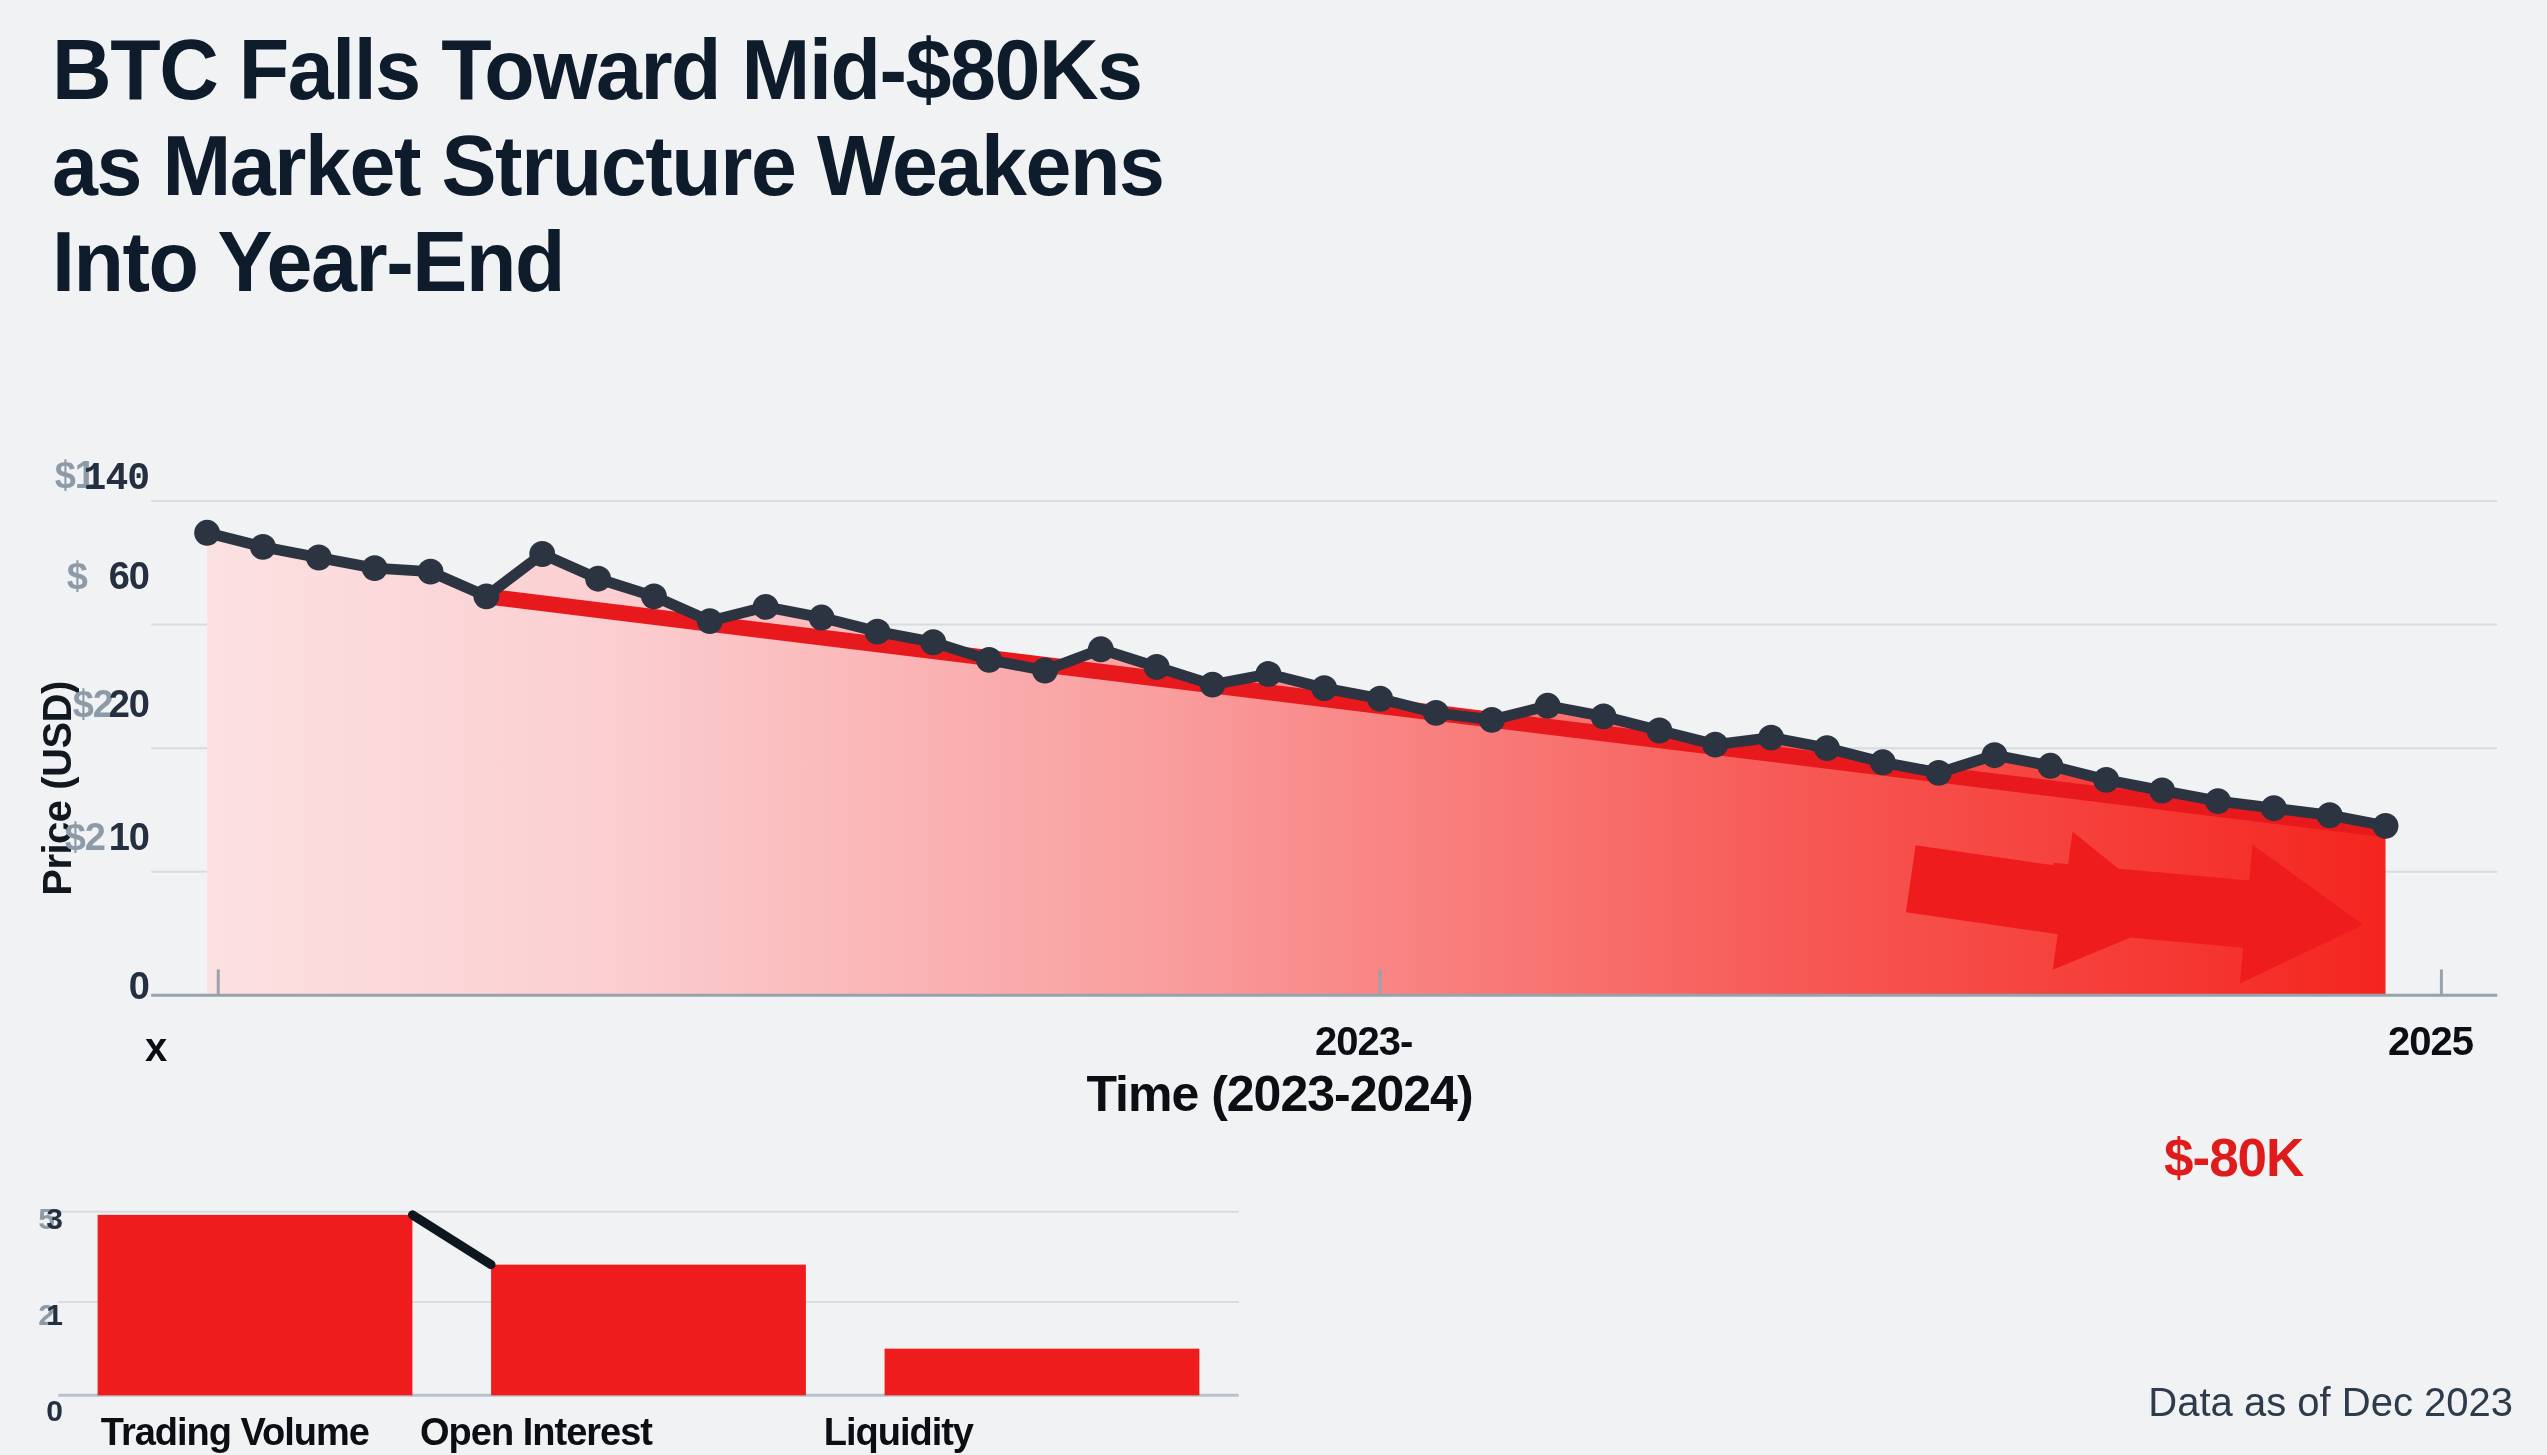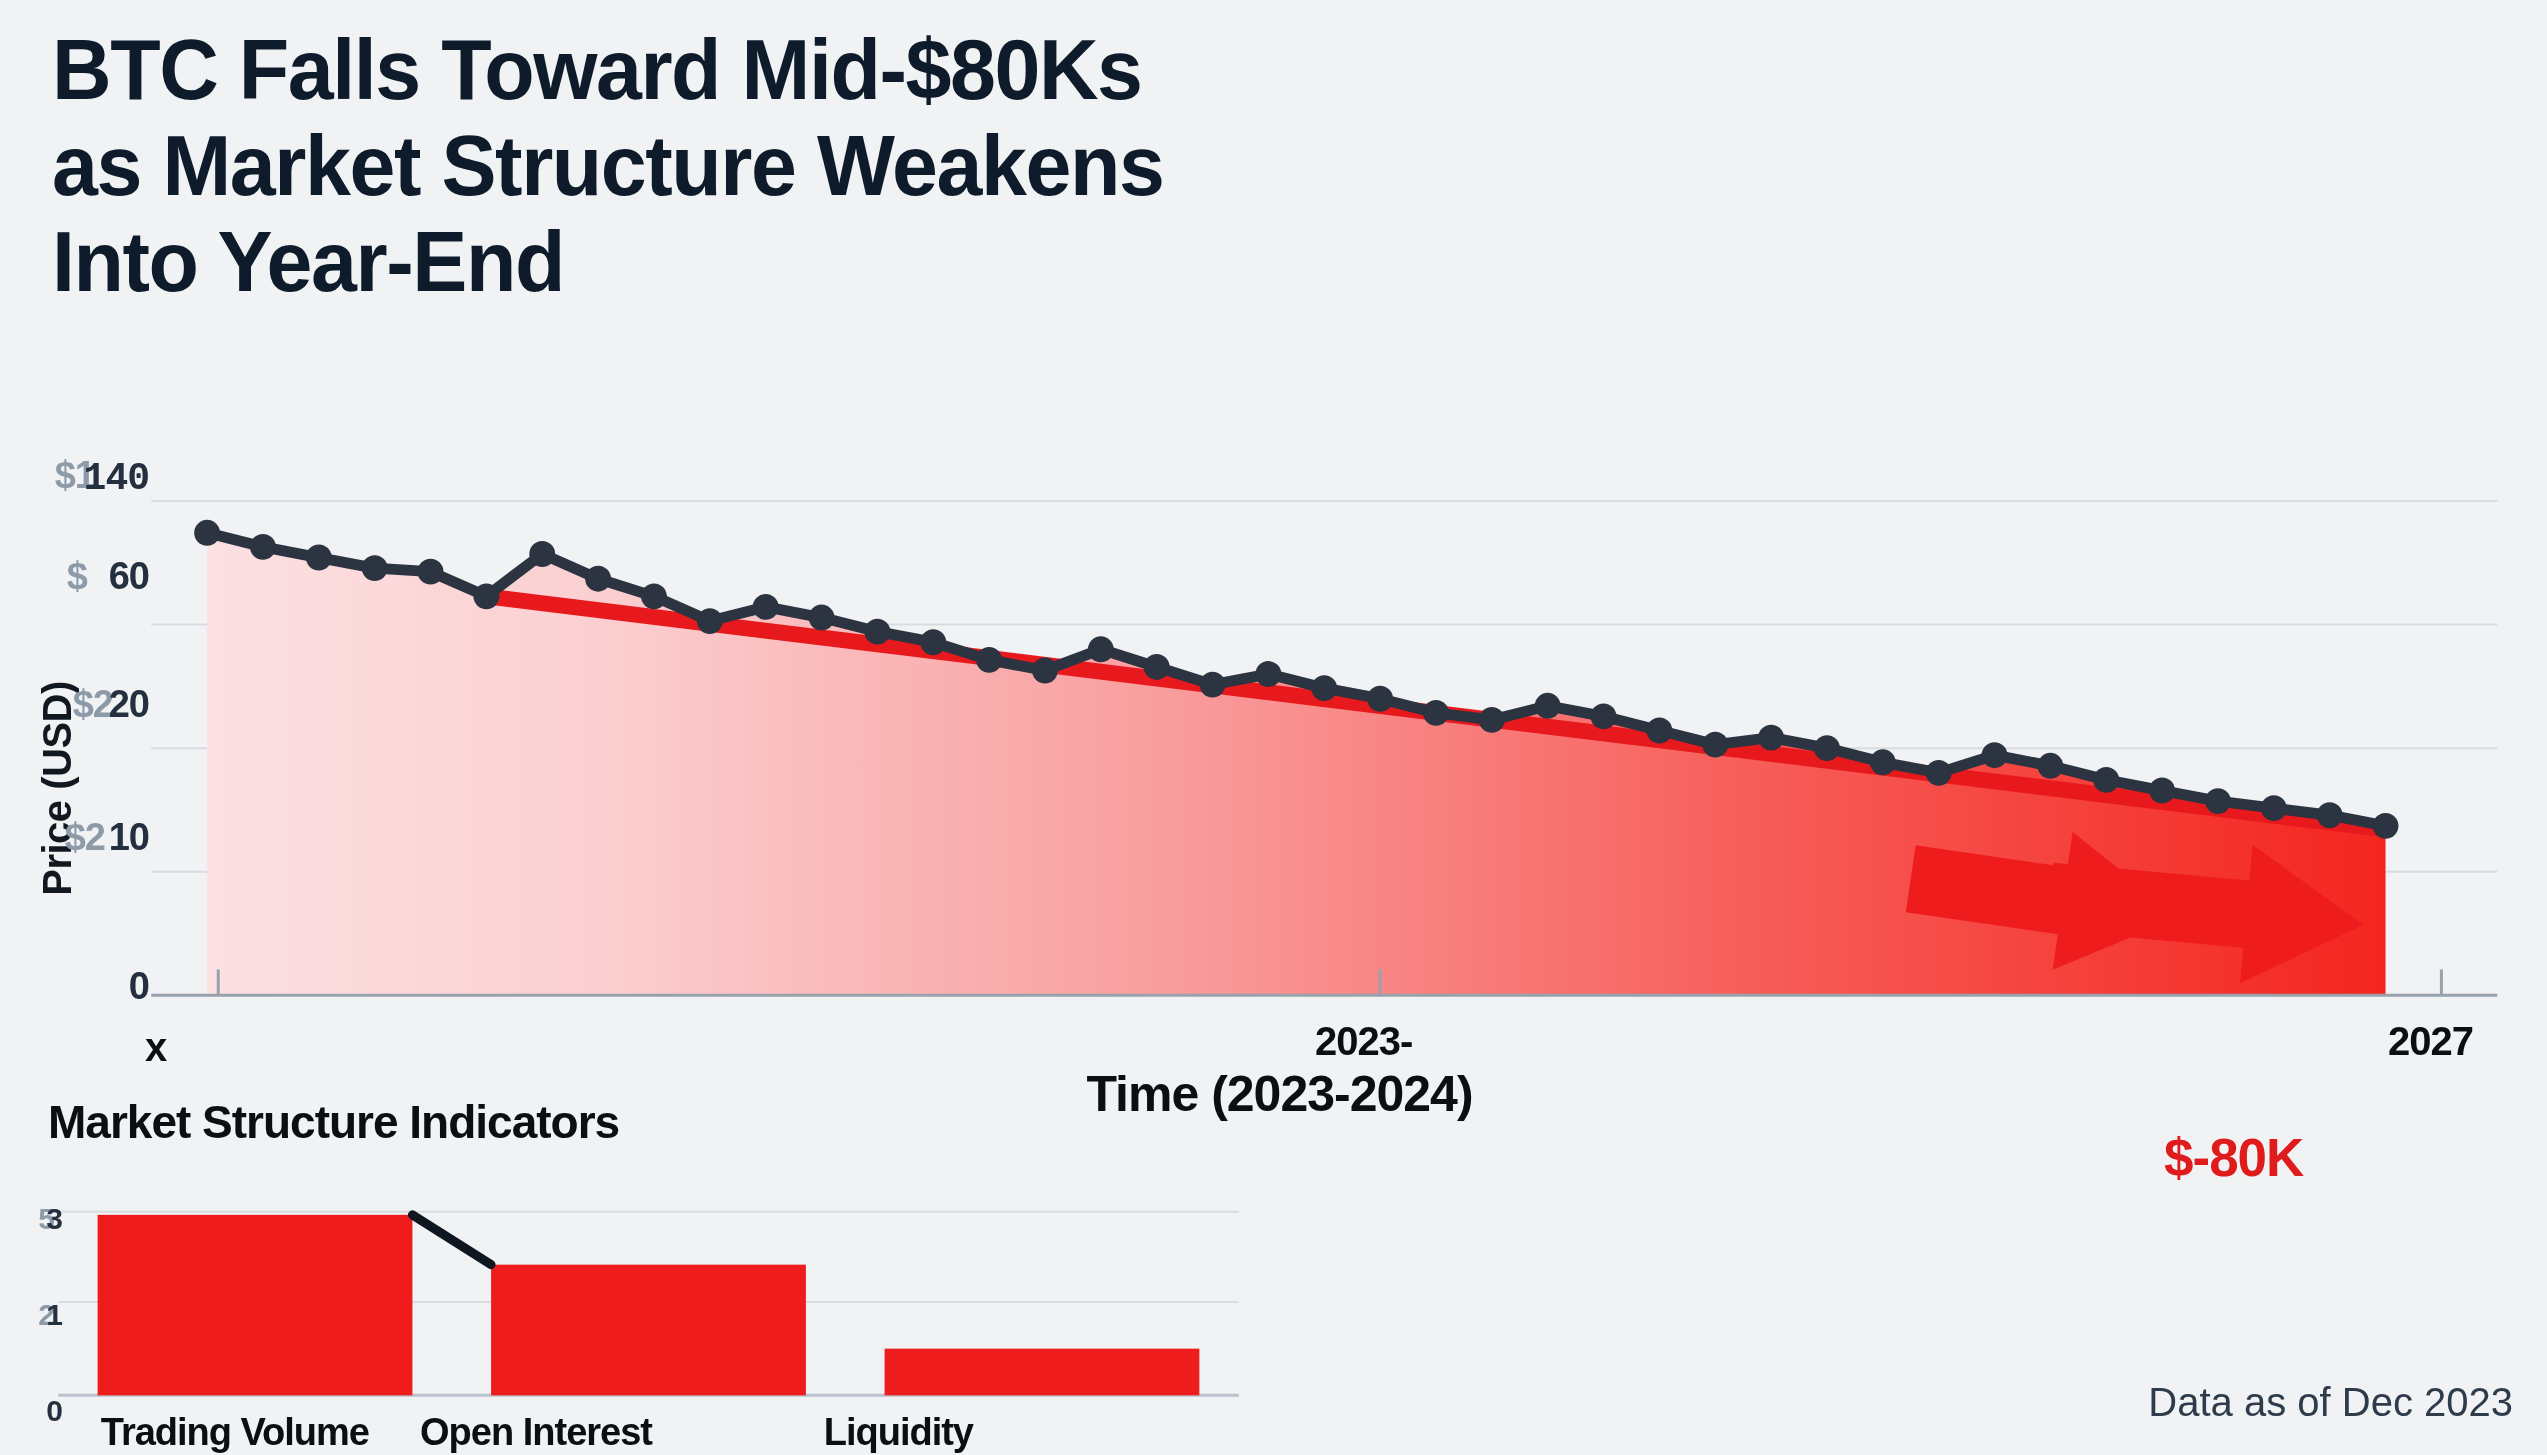--- a/index.html
+++ b/index.html
@@ -192,29 +192,28 @@
           <circle cx="2173.142857142857" cy="354.19354838709677" r="13" fill="#2b3440"></circle>
           <circle cx="2229.285714285714" cy="364.83870967741933" r="13" fill="#2b3440"></circle>
           <circle cx="2285.4285714285716" cy="371.93548387096774" r="13" fill="#2b3440"></circle>
           <circle cx="2341.5714285714284" cy="379.0322580645161" r="13" fill="#2b3440"></circle>
           <circle cx="2397.714285714286" cy="389.67741935483866" r="13" fill="#2b3440"></circle>
         </g>
     </svg>
 
     <span class="xtick" style="left:145px;top:587px;">x</span>
     <span class="xtick" style="left:1315px;top:581px;">2023-</span>
-    <span class="xtick" style="left:2388px;top:581px;">2027</span>
+    <span class="xtick" style="left:2388px;top:581px;">2025</span>
 
     <div class="xlabel-main" style="top:627px;">Time (2023-2024)</div>
 
     <span class="annot" style="left:2164px;top:689px;">$-80K</span>
   </div>
 
   <div id="bar-section">
-    <div class="bar-title">Market Structure Indicators</div>
 
     <span class="bar-ytick" style="left:-6px;top:109px;color:#8d9aa8;">5</span>
     <span class="bar-ytick" style="left:2px;top:109px;color:#24303f;">3</span>
 
     <span class="bar-ytick" style="left:-6px;top:205px;color:#8d9aa8;">2</span>
     <span class="bar-ytick" style="left:2px;top:205px;color:#24303f;">1</span>
 
     <span class="bar-ytick" style="left:2px;top:301px;color:#24303f;">0</span>
 
     <svg id="barplot" width="1294" height="361" viewBox="0 0 1300 363">

